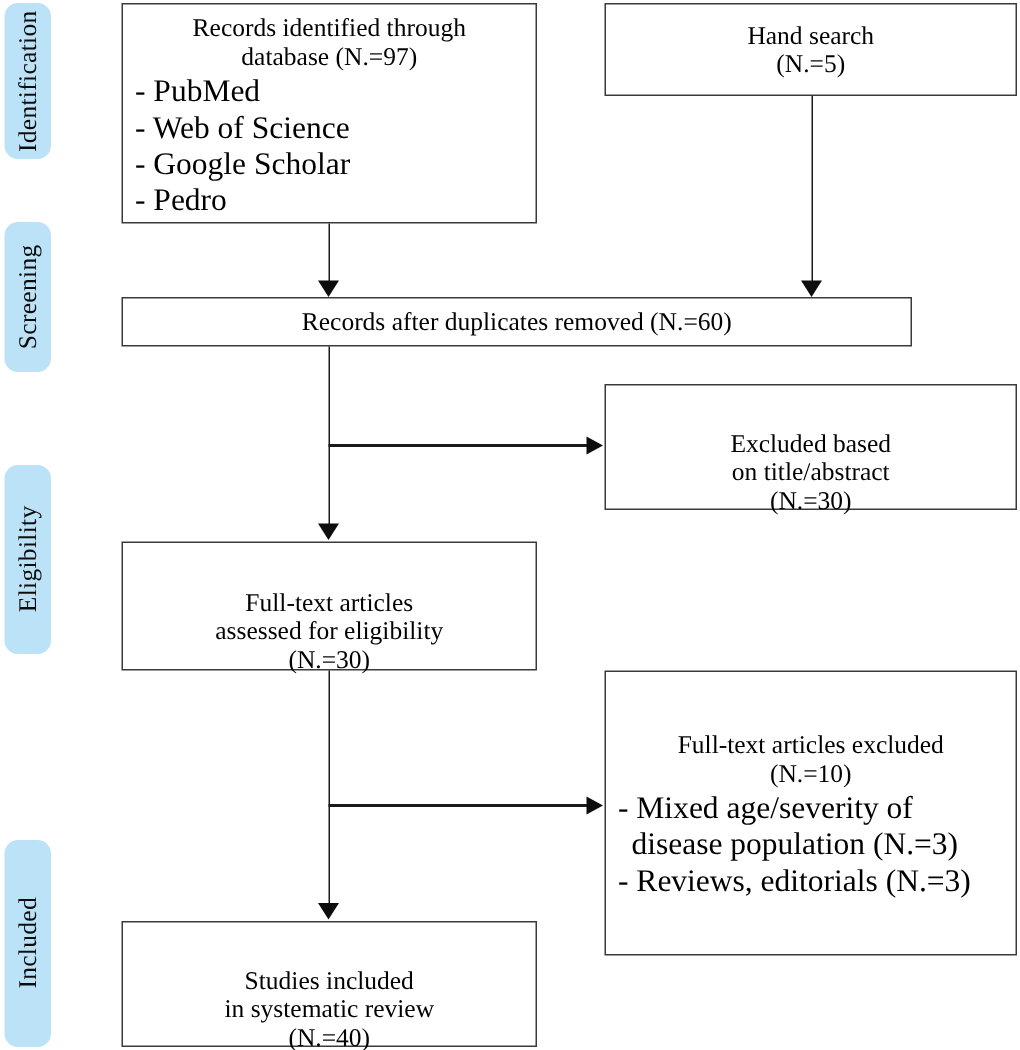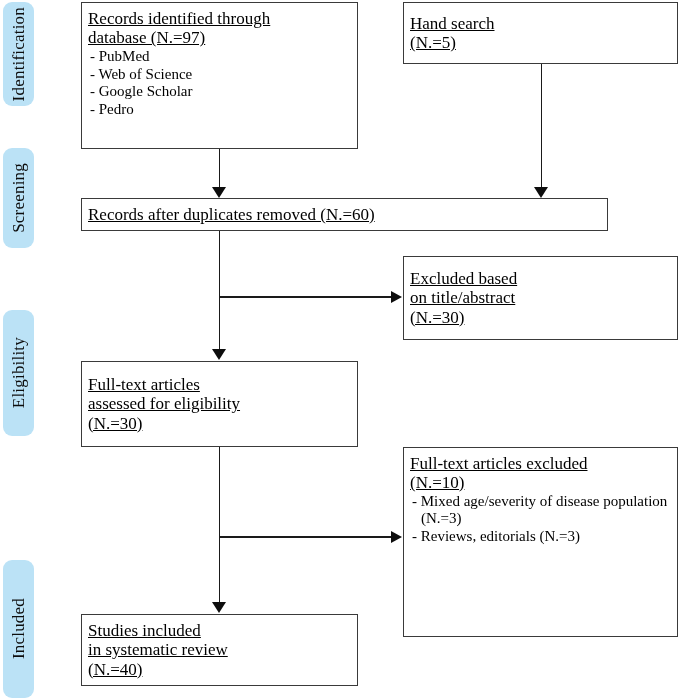--- a/index.html
+++ b/index.html
@@ -45,40 +45,39 @@
   .flow-box {
     position: absolute;
     background: #ffffff;
     border: 1.6px solid #3a3a3a;
     box-sizing: border-box;
     display: flex;
     flex-direction: column;
     justify-content: center;
   }
   .box-title {
-    text-align: left;
+    text-align: center;
     font-size: 17px;
     line-height: 1.13;
     padding: 0 6px;
-    text-decoration: underline;
   }
   .box-list {
     margin: 1px 0 0 0;
     padding: 0 4px 0 8px;
     list-style: none;
-    font-size: 15px;
+    font-size: 21px;
     line-height: 1.16;
     text-align: left;
   }
   .box-list li {
     white-space: normal;
     text-indent: -9px;
     padding-left: 9px;
   }
-  .tight { line-height: 1.12; }
+  .tight { line-height: 1.12; margin-top: 33px; }
 
   
   .vline {
     position: absolute;
     width: 1.7px;
     background: #1a1a1a;
   }
   .hline {
     position: absolute;
     height: 1.7px;
@@ -164,21 +163,21 @@
     <div class="box-title tight">
       <div>Full-text articles excluded</div>
       <div>(N.=10)</div>
     </div>
     <ul class="box-list">
       <li>- Mixed age/severity of disease population (N.=3)</li>
       <li>- Reviews, editorials (N.=3)</li>
     </ul>
   </div>
 
-  <div class="flow-box" style="left:81px; top:614px; width:277px; height:72px;">
+  <div class="flow-box" style="left:81px; top:614px; width:277px; height:84px;">
     <div class="box-title tight">
       <div>Studies included</div>
       <div>in systematic review</div>
       <div>(N.=40)</div>
     </div>
   </div>
 
   <div class="vline" style="left:218.5px; top:149px; height:40px;"></div>
   <div class="arrow-down" style="left:212px; top:187px;"></div>
 

